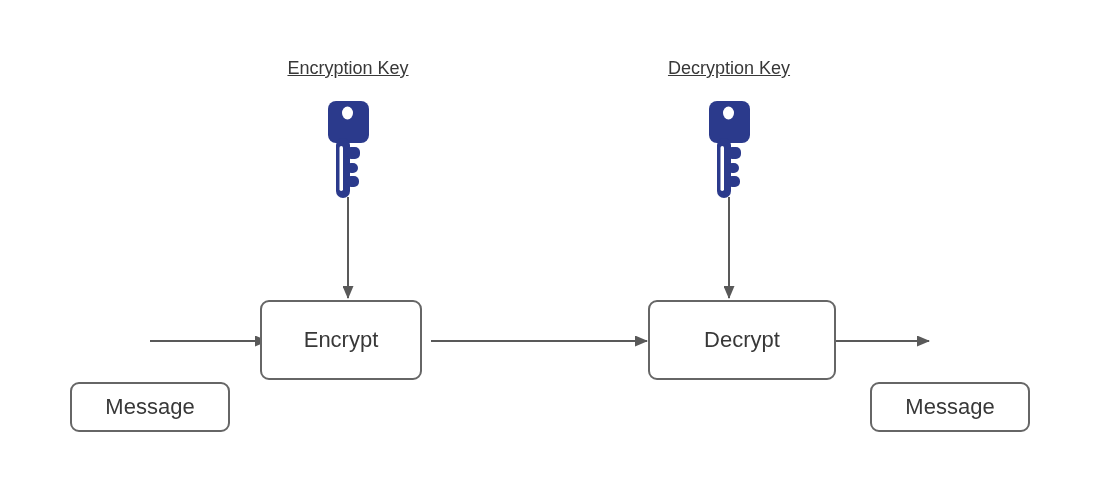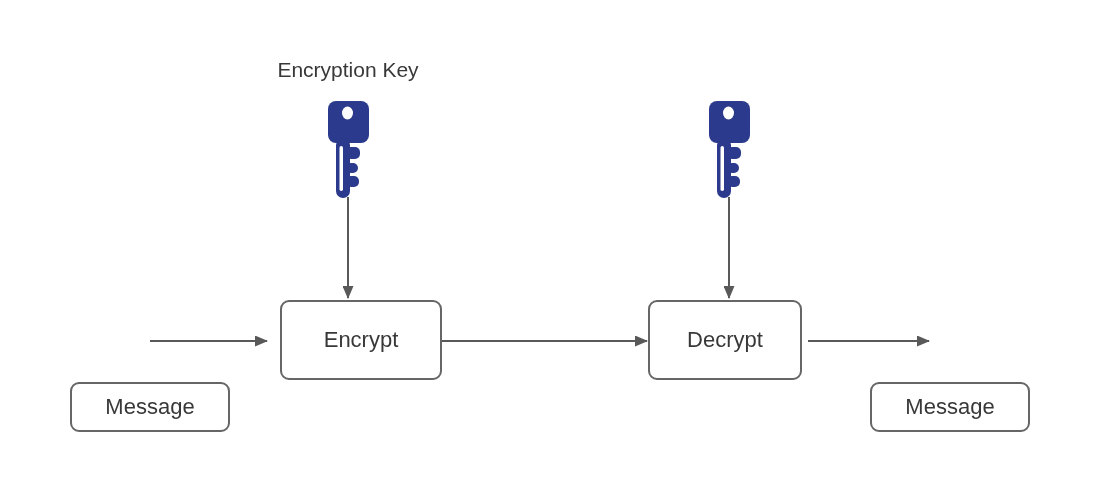--- a/index.html
+++ b/index.html
@@ -29,22 +29,23 @@
     border-radius:9px;
     display:flex;align-items:center;justify-content:center;
     font-size:22px;color:var(--text);
     white-space:nowrap;
   }
   .proc{width:162px;height:80px;}
   .data{width:160px;height:50px;}
   .key-title{
     position:absolute;top:58px;
     transform:translateX(-50%);
-    font-size:21px;color:var(--text);
+    font-size:18px;color:var(--text);
     white-space:nowrap;
+    text-decoration:underline;
   }
   .key-icon{
     position:absolute;top:100px;width:44px;height:100px;
   }
 </style>
 </head>
 <body>
 
 <div class="canvas">
 
@@ -55,20 +56,21 @@
       </marker>
     </defs>
     <line x1="150" y1="341" x2="267" y2="341" stroke="#595959" stroke-width="2" marker-end="url(#ah)"></line>
     <line x1="431" y1="341" x2="647" y2="341" stroke="#595959" stroke-width="2" marker-end="url(#ah)"></line>
     <line x1="808" y1="341" x2="929" y2="341" stroke="#595959" stroke-width="2" marker-end="url(#ah)"></line>
     <line x1="348" y1="197" x2="348" y2="298" stroke="#595959" stroke-width="2" marker-end="url(#ah)"></line>
     <line x1="729" y1="197" x2="729" y2="298" stroke="#595959" stroke-width="2" marker-end="url(#ah)"></line>
   </svg>
 
   <div class="key-title" style="left:348px;">Encryption Key</div>
+  <div class="key-title" style="left:729px;">Decryption Key</div>
 
   <svg class="key-icon" style="left:326px;" viewBox="0 0 44 100" xmlns="http://www.w3.org/2000/svg">
     <g fill="#2b3a8c">
       <rect x="2" y="1" width="41" height="42" rx="8"></rect>
       <rect x="10" y="38" width="14" height="60" rx="7"></rect>
       <rect x="20" y="47" width="14" height="12" rx="5"></rect>
       <rect x="20" y="63" width="12" height="10" rx="5"></rect>
       <rect x="20" y="76" width="13" height="11" rx="5"></rect>
     </g>
     <ellipse cx="21.5" cy="13" rx="5.5" ry="6.5" fill="#ffffff"></ellipse>
@@ -80,24 +82,24 @@
       <rect x="2" y="1" width="41" height="42" rx="8"></rect>
       <rect x="10" y="38" width="14" height="60" rx="7"></rect>
       <rect x="20" y="47" width="14" height="12" rx="5"></rect>
       <rect x="20" y="63" width="12" height="10" rx="5"></rect>
       <rect x="20" y="76" width="13" height="11" rx="5"></rect>
     </g>
     <ellipse cx="21.5" cy="13" rx="5.5" ry="6.5" fill="#ffffff"></ellipse>
     <rect x="13.5" y="46" width="3.5" height="45" rx="1.75" fill="#ffffff"></rect>
   </svg>
 
-  <div class="node proc" style="left:280px;top:300px;">
+  <div class="node proc" style="left:260px;top:300px;">
     <span>Encrypt</span>
   </div>
-  <div class="node proc" style="left:648px;top:300px;width:154px;">
+  <div class="node proc" style="left:648px;top:300px;width:188px;">
     <span>Decrypt</span>
   </div>
 
   <div class="node data" style="left:70px;top:382px;">
     <span>Message</span>
   </div>
   <div class="node data" style="left:870px;top:382px;">
     <span>Message</span>
   </div>
 

